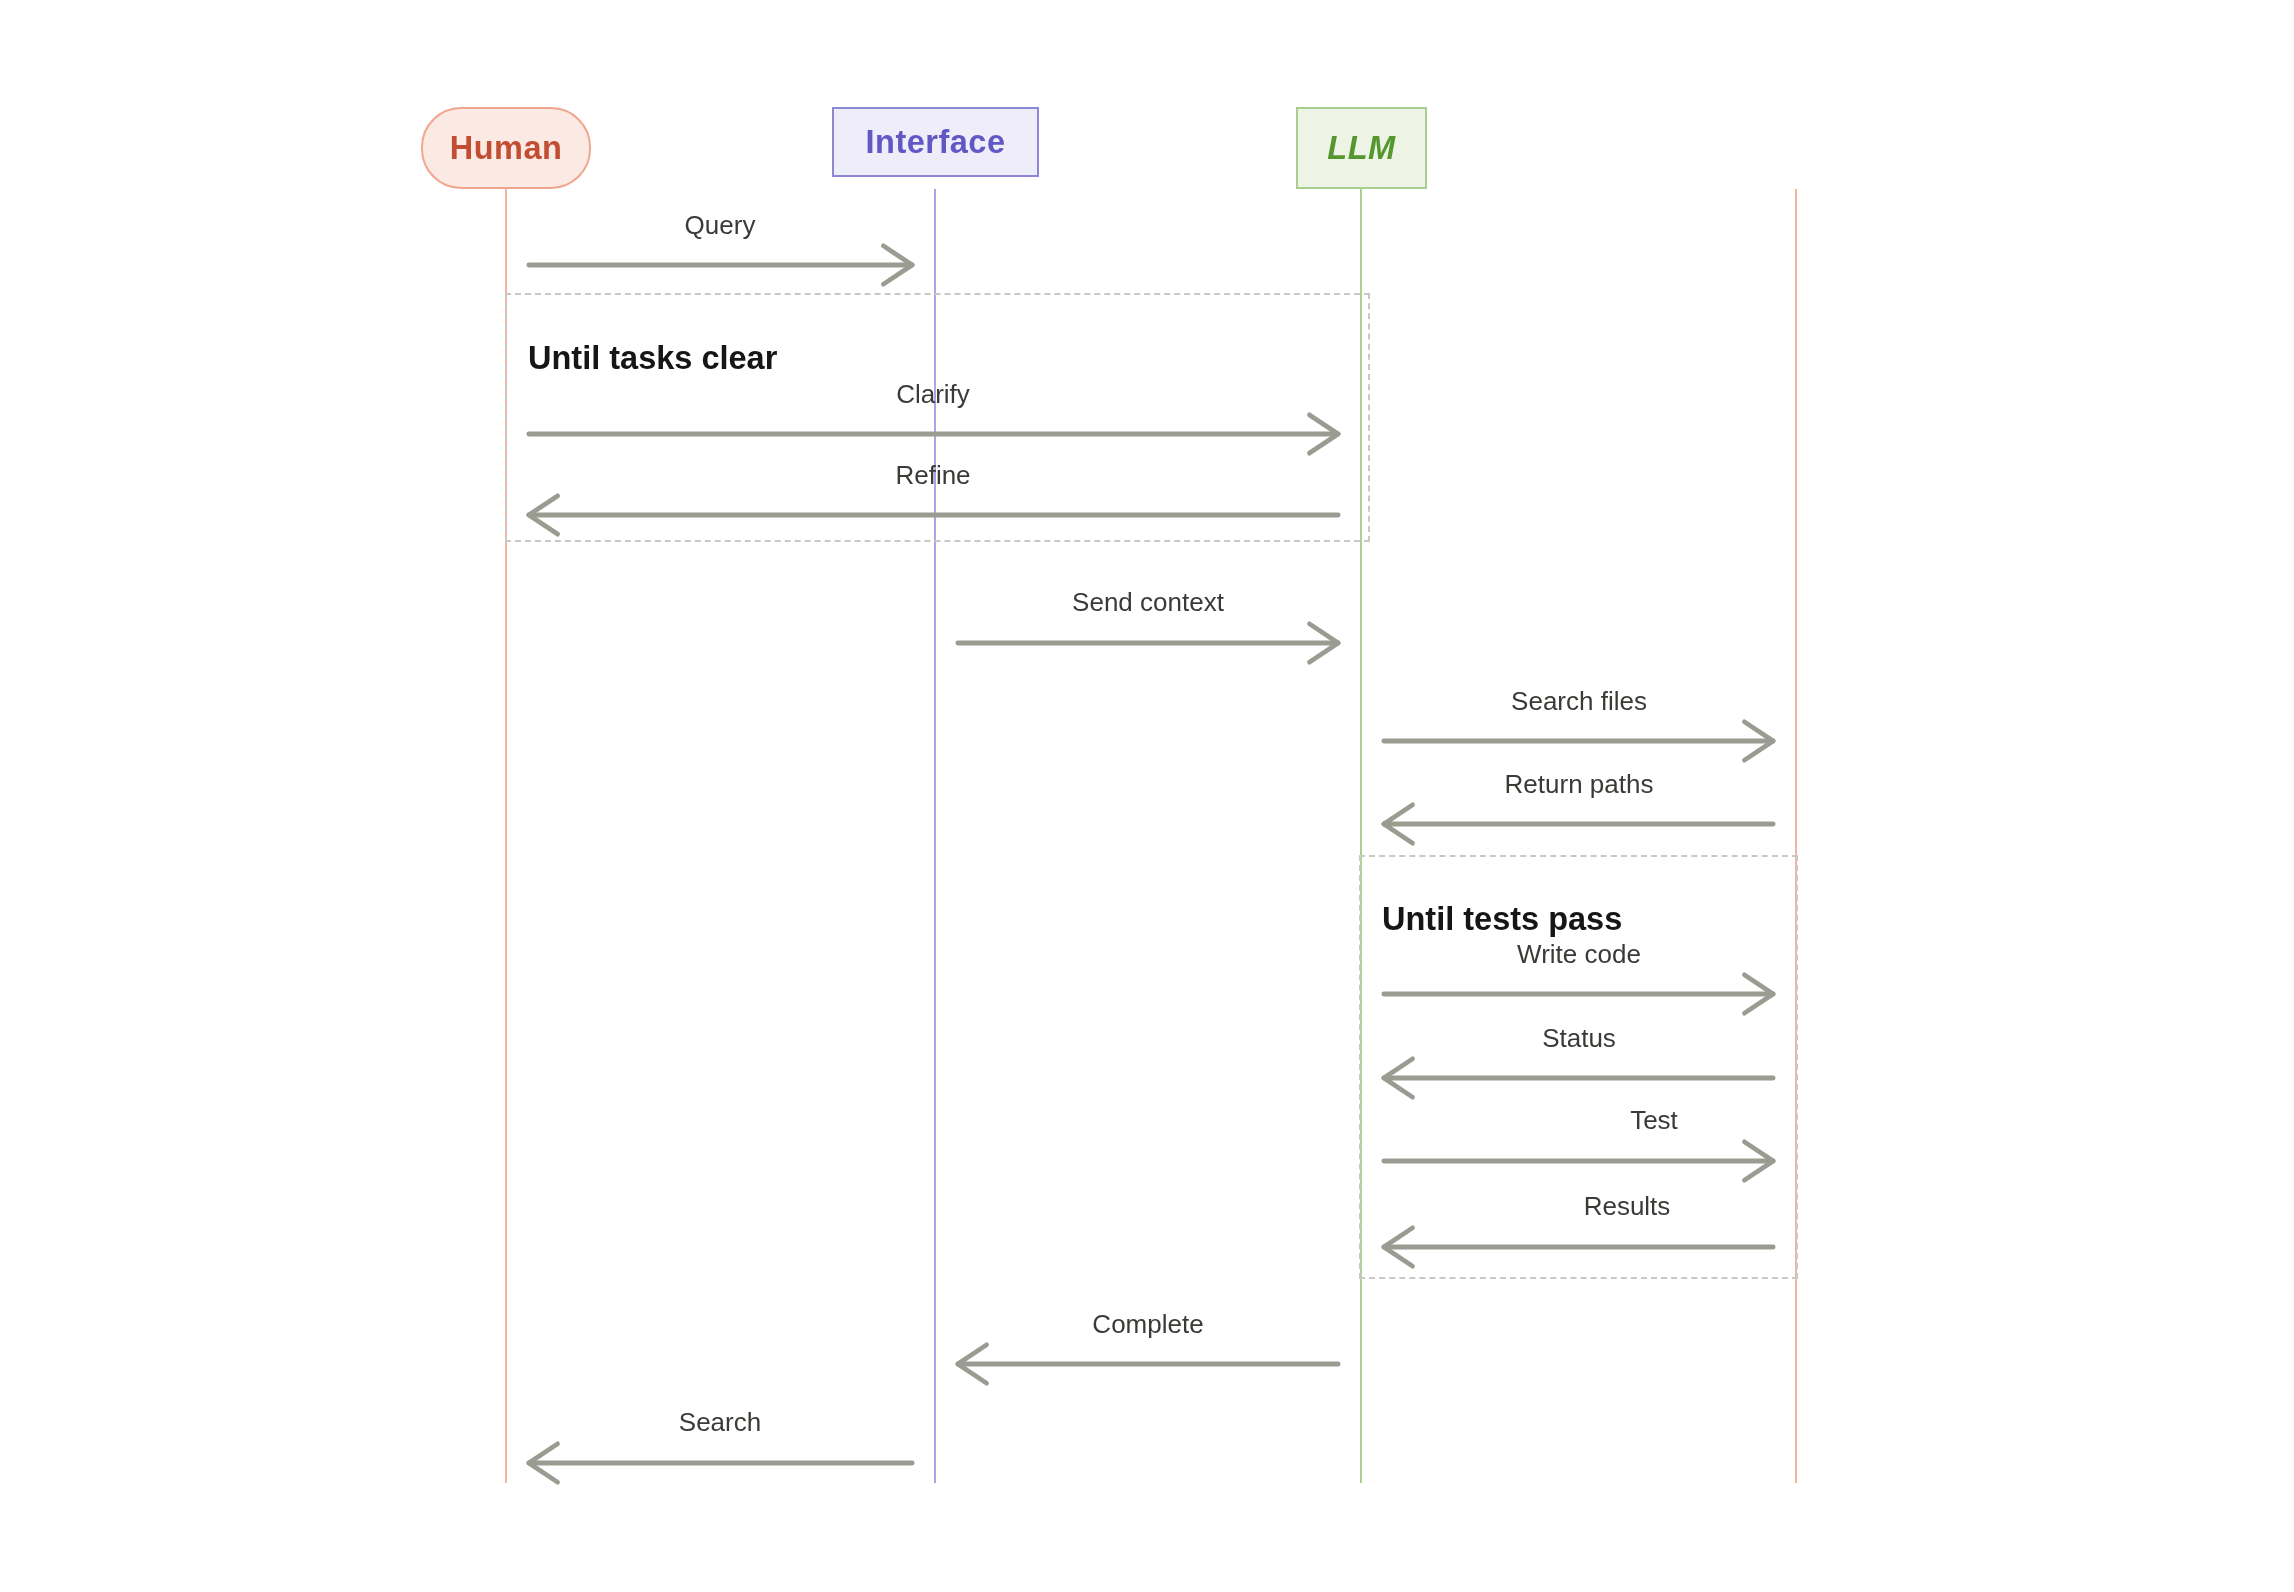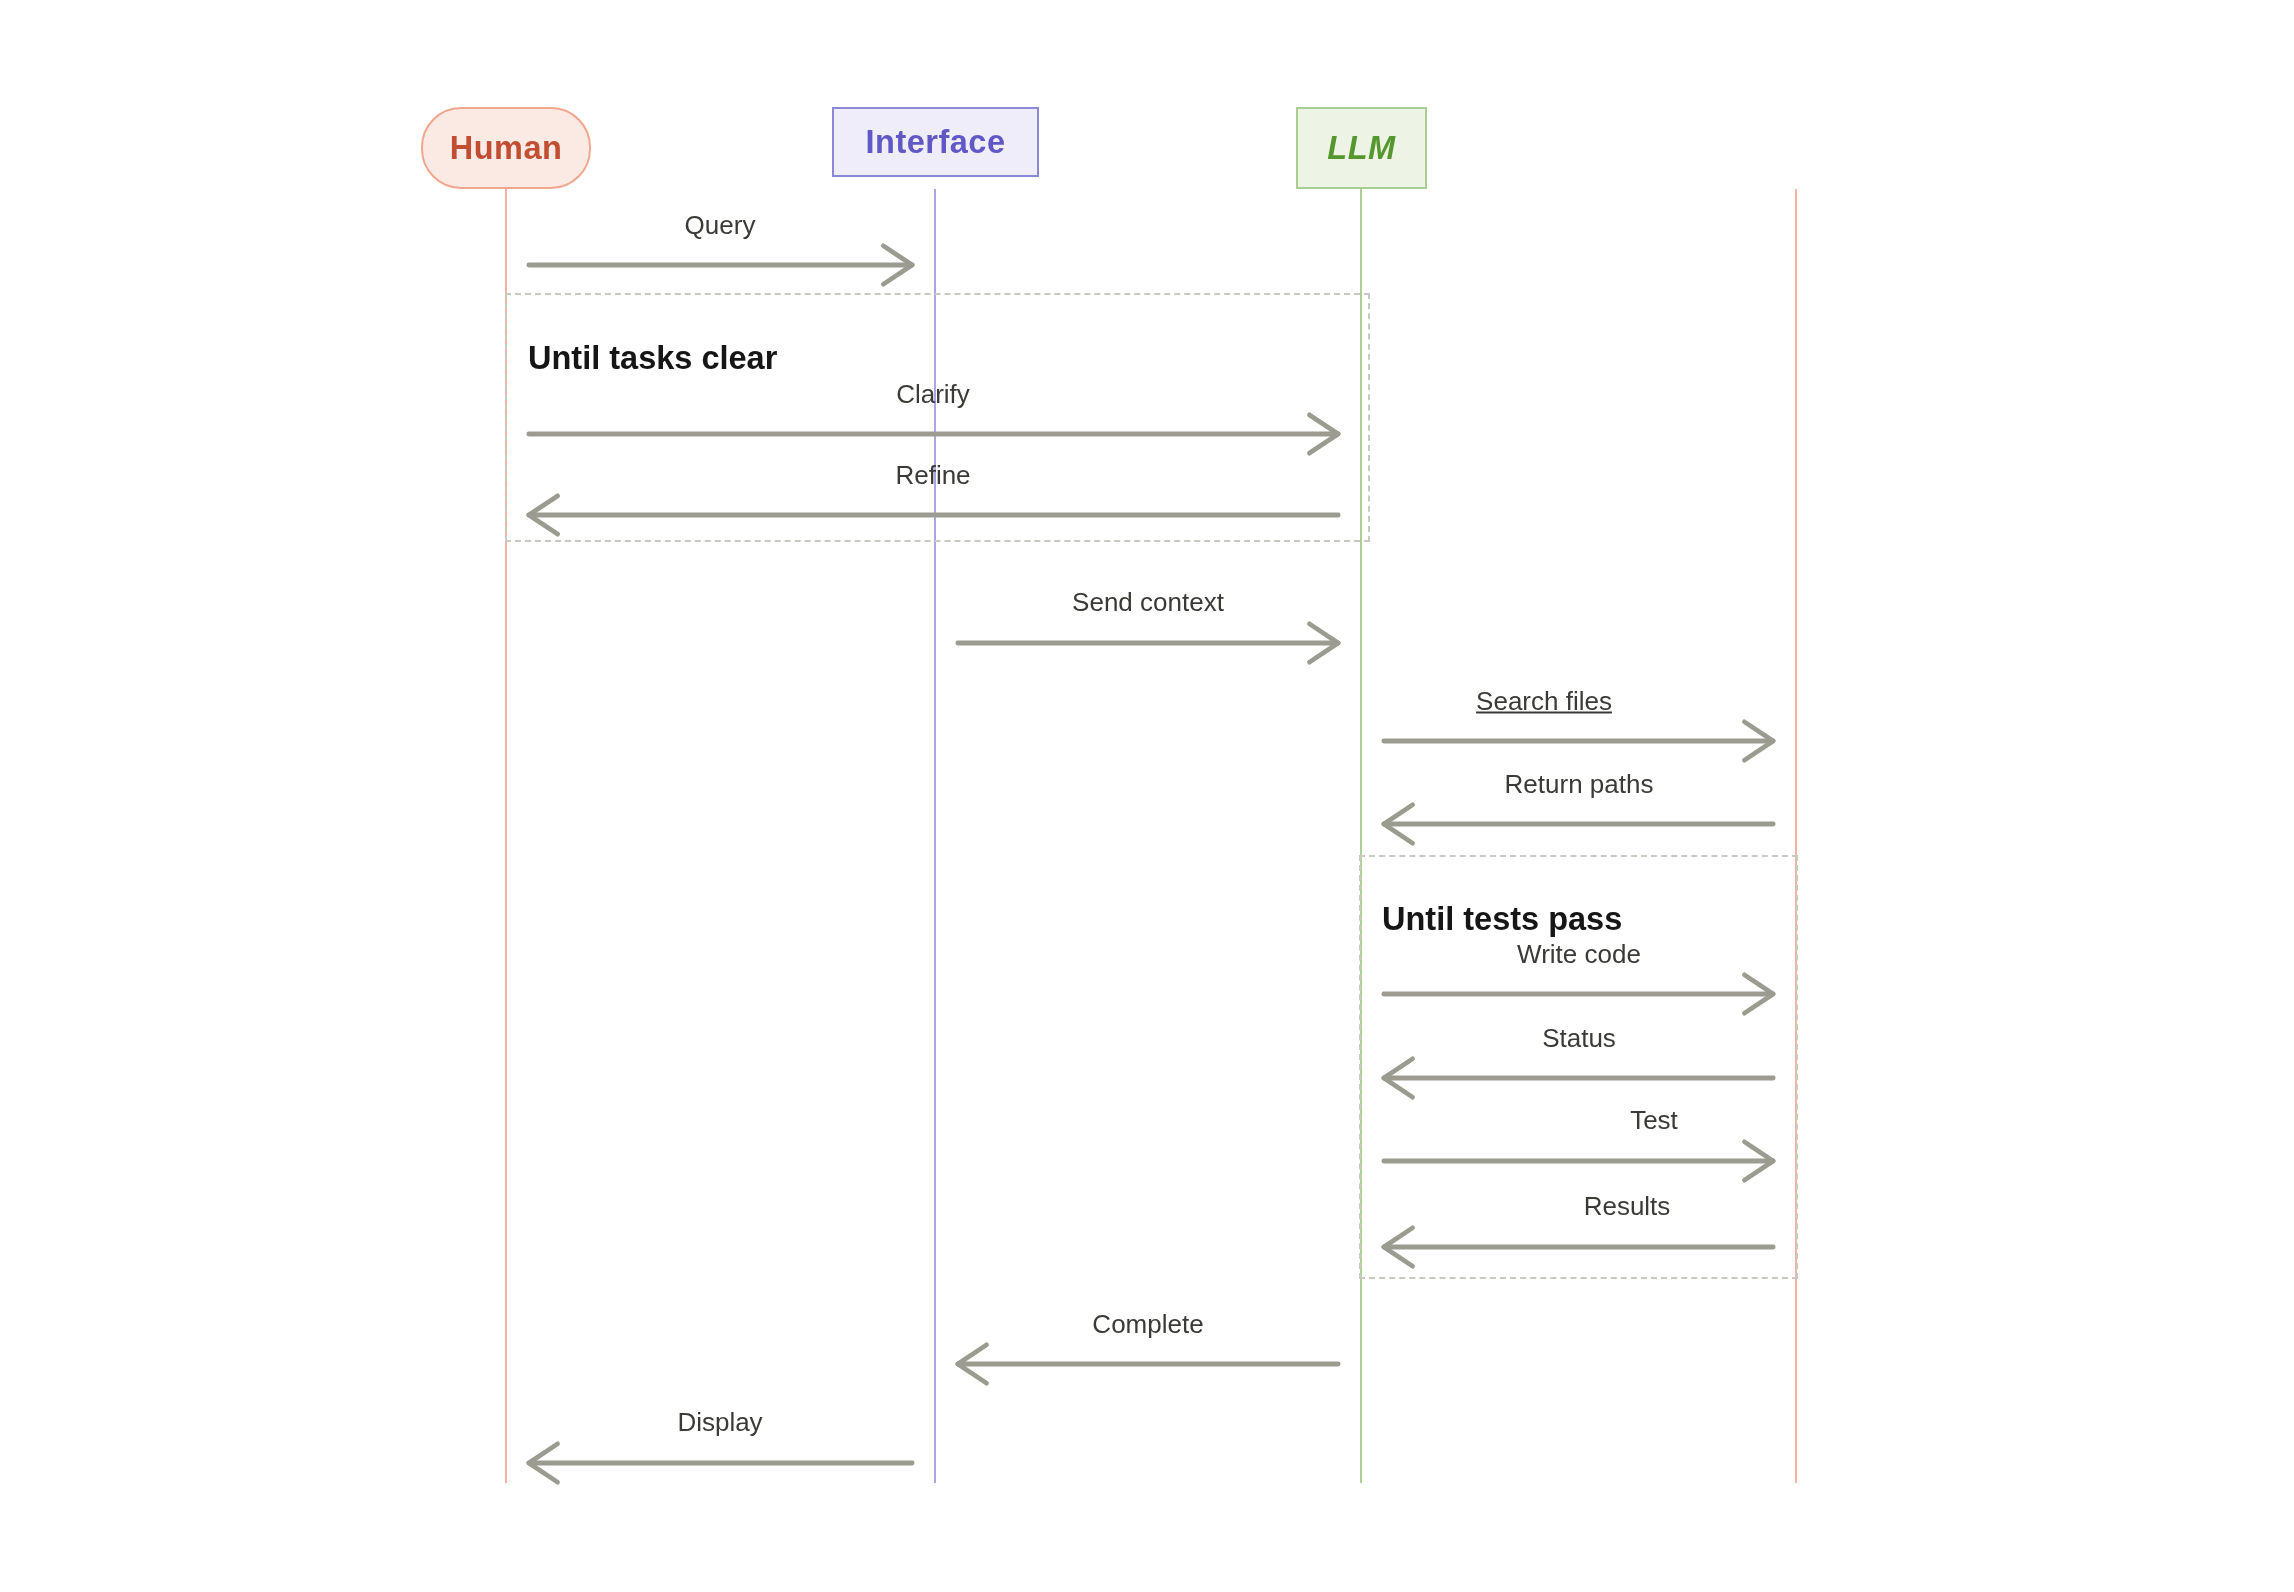--- a/index.html
+++ b/index.html
@@ -60,21 +60,21 @@
     <div class="msg-label" style="left: 933px; top: 475px;">Refine</div>
     <svg width="817" height="50" class="arrow" style="left: 525px; top: 490px;" viewBox="0 0 855 52">
       <line x1="851" y1="26" x2="4" y2="26" stroke="var(--arrow-color)" stroke-width="5" stroke-linecap="round"></line>
       <path d="M 34 6 L 4 26 L 34 46" fill="none" stroke="var(--arrow-color)" stroke-width="5" stroke-linecap="round" stroke-linejoin="round"></path>
     </svg>
     <div class="msg-label" style="left: 1148px; top: 602px;">Send context</div>
     <svg width="388" height="50" class="arrow" style="left: 954px; top: 618px;" viewBox="0 0 406 52">
       <line x1="4" y1="26" x2="402" y2="26" stroke="var(--arrow-color)" stroke-width="5" stroke-linecap="round"></line>
       <path d="M 372 6 L 402 26 L 372 46" fill="none" stroke="var(--arrow-color)" stroke-width="5" stroke-linecap="round" stroke-linejoin="round"></path>
     </svg>
-    <div class="msg-label" style="left: 1544px; top: 701px; text-decoration: underline;">Search files</div>
+    <div class="msg-label" style="left: 1579px; top: 701px;">Search files</div>
     <svg width="397" height="50" class="arrow" style="left: 1380px; top: 716px;" viewBox="0 0 415 52">
       <line x1="4" y1="26" x2="411" y2="26" stroke="var(--arrow-color)" stroke-width="5" stroke-linecap="round"></line>
       <path d="M 381 6 L 411 26 L 381 46" fill="none" stroke="var(--arrow-color)" stroke-width="5" stroke-linecap="round" stroke-linejoin="round"></path>
     </svg>
     <div class="msg-label" style="left: 1579px; top: 784px;">Return paths</div>
     <svg width="397" height="50" class="arrow" style="left: 1380px; top: 799px;" viewBox="0 0 415 52">
       <line x1="411" y1="26" x2="4" y2="26" stroke="var(--arrow-color)" stroke-width="5" stroke-linecap="round"></line>
       <path d="M 34 6 L 4 26 L 34 46" fill="none" stroke="var(--arrow-color)" stroke-width="5" stroke-linecap="round" stroke-linejoin="round"></path>
     </svg>
     <div class="msg-label" style="left: 1579px; top: 954px;">Write code</div>
@@ -95,21 +95,21 @@
     <div class="msg-label" style="left: 1579px; top: 1206px; margin-left: 48px;">Results</div>
     <svg width="397" height="50" class="arrow" style="left: 1380px; top: 1222px;" viewBox="0 0 415 52">
       <line x1="411" y1="26" x2="4" y2="26" stroke="var(--arrow-color)" stroke-width="5" stroke-linecap="round"></line>
       <path d="M 34 6 L 4 26 L 34 46" fill="none" stroke="var(--arrow-color)" stroke-width="5" stroke-linecap="round" stroke-linejoin="round"></path>
     </svg>
     <div class="msg-label" style="left: 1148px; top: 1324px;">Complete</div>
     <svg width="388" height="50" class="arrow" style="left: 954px; top: 1339px;" viewBox="0 0 406 52">
       <line x1="402" y1="26" x2="4" y2="26" stroke="var(--arrow-color)" stroke-width="5" stroke-linecap="round"></line>
       <path d="M 34 6 L 4 26 L 34 46" fill="none" stroke="var(--arrow-color)" stroke-width="5" stroke-linecap="round" stroke-linejoin="round"></path>
     </svg>
-    <div class="msg-label" style="left: 720px; top: 1422px;">Display</div>
+    <div class="msg-label" style="left: 720px; top: 1422px;">Search</div>
     <svg width="391" height="50" class="arrow" style="left: 525px; top: 1438px;" viewBox="0 0 409 52">
       <line x1="405" y1="26" x2="4" y2="26" stroke="var(--arrow-color)" stroke-width="5" stroke-linecap="round"></line>
       <path d="M 34 6 L 4 26 L 34 46" fill="none" stroke="var(--arrow-color)" stroke-width="5" stroke-linecap="round" stroke-linejoin="round"></path>
     </svg>
     <div class="actor pill salmon" style="left: 421px; top: 107px; width: 170px; height: 82px; text-align: center;">Human</div>
     <div class="actor rect purple" style="left: 832px; top: 107px; width: 207px; height: 70px;">Interface</div>
     <div class="actor rect green" style="left: 1296px; top: 107px; width: 131px; height: 82px; font-style: italic;">LLM</div>
   </div>
 
 

